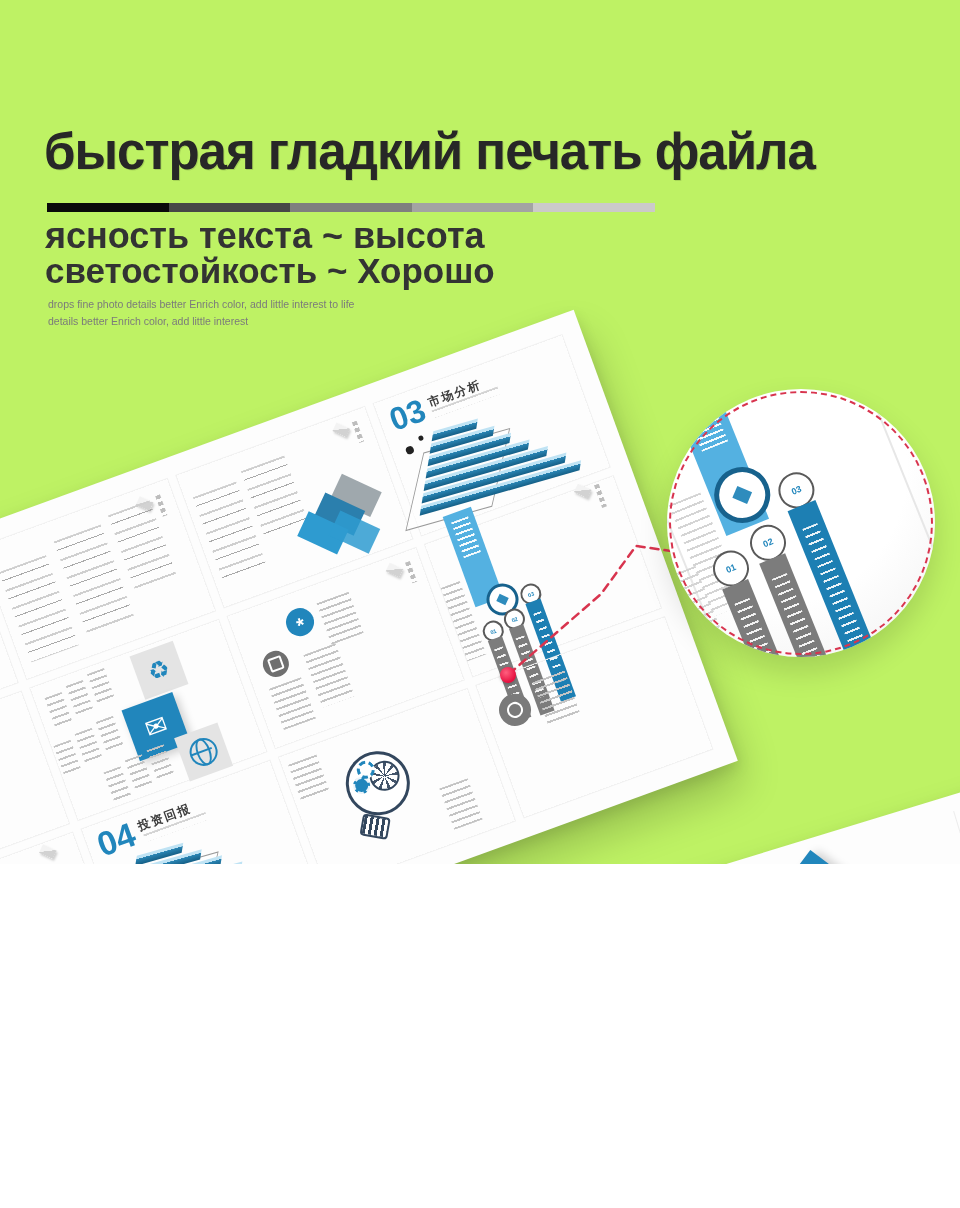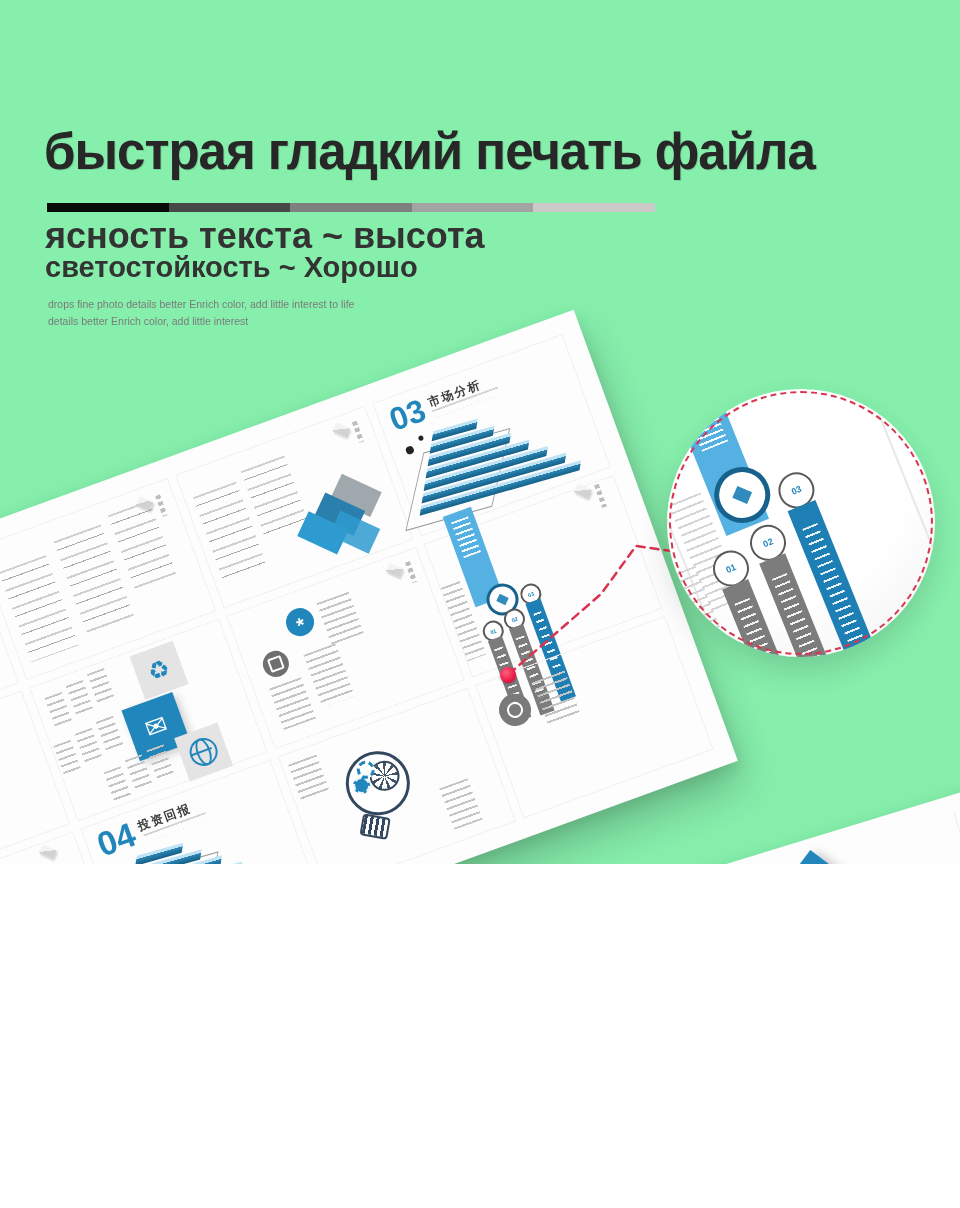--- a/index.html
+++ b/index.html
@@ -1,26 +1,26 @@
 <!DOCTYPE html>
 <html><head>
 <meta charset="utf-8">
 <style>
   html,body{margin:0;padding:0;overflow:hidden}
   body{font-family:"Liberation Sans",sans-serif}
-  .stage{position:relative;width:960px;height:864px;background:#86efac;overflow:hidden}
+  .stage{position:relative;width:960px;height:864px;background:#bef264;overflow:hidden}
 
   
   .hero{position:absolute;left:0;top:0;width:960px;z-index:10}
   .hero-title{position:absolute;left:44px;top:122px;width:900px;font-size:51px;font-weight:800;
     color:#272727;letter-spacing:-1px;white-space:nowrap;text-shadow:1px 1px 0 rgba(0,0,0,.12)}
   .divider{position:absolute;left:47px;top:203px;width:608px;height:9px;display:flex}
   .divider span{flex:1;height:100%}
   .hero-line1{position:absolute;left:45px;top:215px;font-size:36px;font-weight:800;color:#333;white-space:nowrap}
-  .hero-line2{position:absolute;left:45px;top:251px;font-size:29px;font-weight:800;color:#333;white-space:nowrap}
+  .hero-line2{position:absolute;left:45px;top:251px;font-size:35px;font-weight:800;color:#333;white-space:nowrap}
   .hero-para{position:absolute;left:48px;top:296px;font-size:10.5px;line-height:17px;color:#7b7b7b}
 
   
   .sheet{position:absolute;background:#fdfdfd;
     box-shadow:0 24px 42px rgba(0,0,0,.20),0 6px 14px rgba(0,0,0,.10)}
   .sheet-big{left:-188px;top:444px;width:870px;height:480px;transform:rotate(-20deg);z-index:2}
   .sheet-bottom{left:401px;top:848px;width:824px;height:460px;transform:rotate(-17deg);z-index:1}
   .slide{position:absolute;width:200px;height:140px;box-shadow:0 0 0 1px #f1f1f1;overflow:visible}
   .panel{position:absolute;width:192px;height:428px;top:16px;border-right:1px solid #ececec}
 

